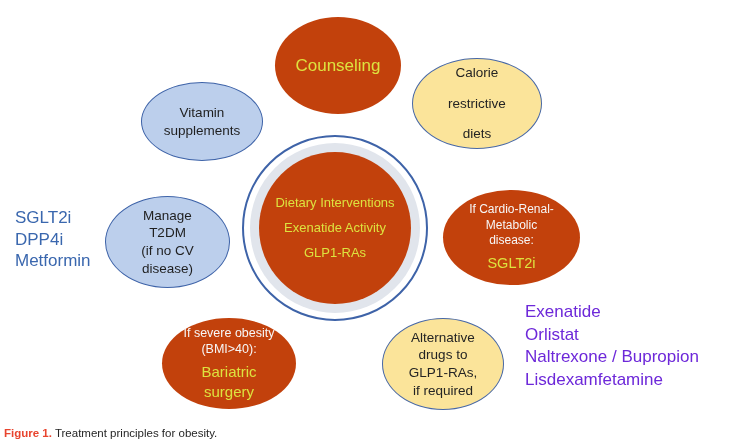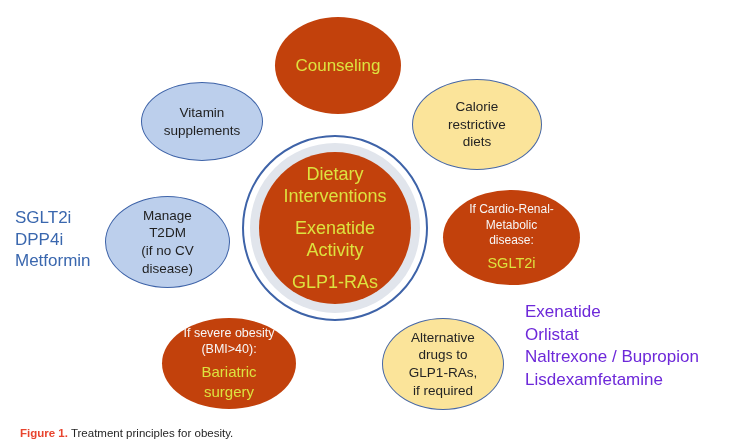--- a/index.html
+++ b/index.html
@@ -13,42 +13,42 @@
     text-align:center; box-sizing:border-box;
   }
   .dark  { background:#c2410c; }
   .light { background:#bccfec; border:1.5px solid #3e63a8; color:#1f1f1f; }
   .gold  { background:#fbe49a; border:1.5px solid #4868a6; color:#242424; }
   .accent-text { color:#dde23f; }
   .white-text  { color:#f7f7f7; }
 
   #counseling { left:275px; top:17px; width:126px; height:97px; font-size:17px; }
   #vitamin    { left:141px; top:82px;  width:122px; height:79px; font-size:13.5px; line-height:1.3; }
-  #calorie    { left:412px; top:79px;  width:130px; height:91px; font-size:13.5px; line-height:1.3; }
+  #calorie    { left:412px; top:58px;  width:130px; height:91px; font-size:13.5px; line-height:1.3;gap:13px; }
 
   #center-outer { position:absolute; left:242px; top:135px; width:186px; height:186px;
                   border-radius:50%; background:#ffffff; border:2px solid #3e63a8; box-sizing:border-box; }
   #center-ring  { position:absolute; left:250px; top:143px; width:170px; height:170px;
                   border-radius:50%; background:#e1e5ec; }
-  #center-core  { left:259px; top:152px; width:152px; height:152px; font-size:18px;
+  #center-core  { left:259px; top:152px; width:152px; height:152px; font-size:13px;
                   line-height:1.25; gap:9px; padding:6px;align-items:center; }
 
   #manage { left:105px; top:196px; width:125px; height:92px; font-size:13.5px; line-height:1.3; }
   #cardio { left:443px; top:190px; width:137px; height:95px; font-size:12px; line-height:1.3; }
   #cardio .hl { font-size:14.5px; margin-top:5px; }
   #severe { left:162px; top:318px; width:134px; height:91px; font-size:12.5px; line-height:1.3; }
   #severe .hl { font-size:15px; line-height:1.35; }
   #severe .hl-first { margin-top:4px; }
   #alt    { left:382px; top:318px; width:122px; height:92px; font-size:13.5px; line-height:1.3; }
 
   .side-list { position:absolute; }
   #t2dm-list { left:15px; top:207px; font-size:17px; line-height:21.5px; color:#3a67ae; }
   #alt-list  { left:525px; top:301px; font-size:17px; line-height:22.5px; color:#6d28d9; }
 
-  #caption { position:absolute; left:20px; top:427px; font-size:11.5px; color:#262626;text-align:center; }
+  #caption { position:absolute; left:4px; top:427px; font-size:11.5px; color:#262626;text-align:center; }
   #caption .cap-label { color:#e8442e; font-weight:bold; }
   .block { display:block; }
 </style>
 </head>
 <body>
 
 <div class="canvas">
 
   <div class="ellipse dark accent-text" id="counseling">
     <span>Counseling</span>

